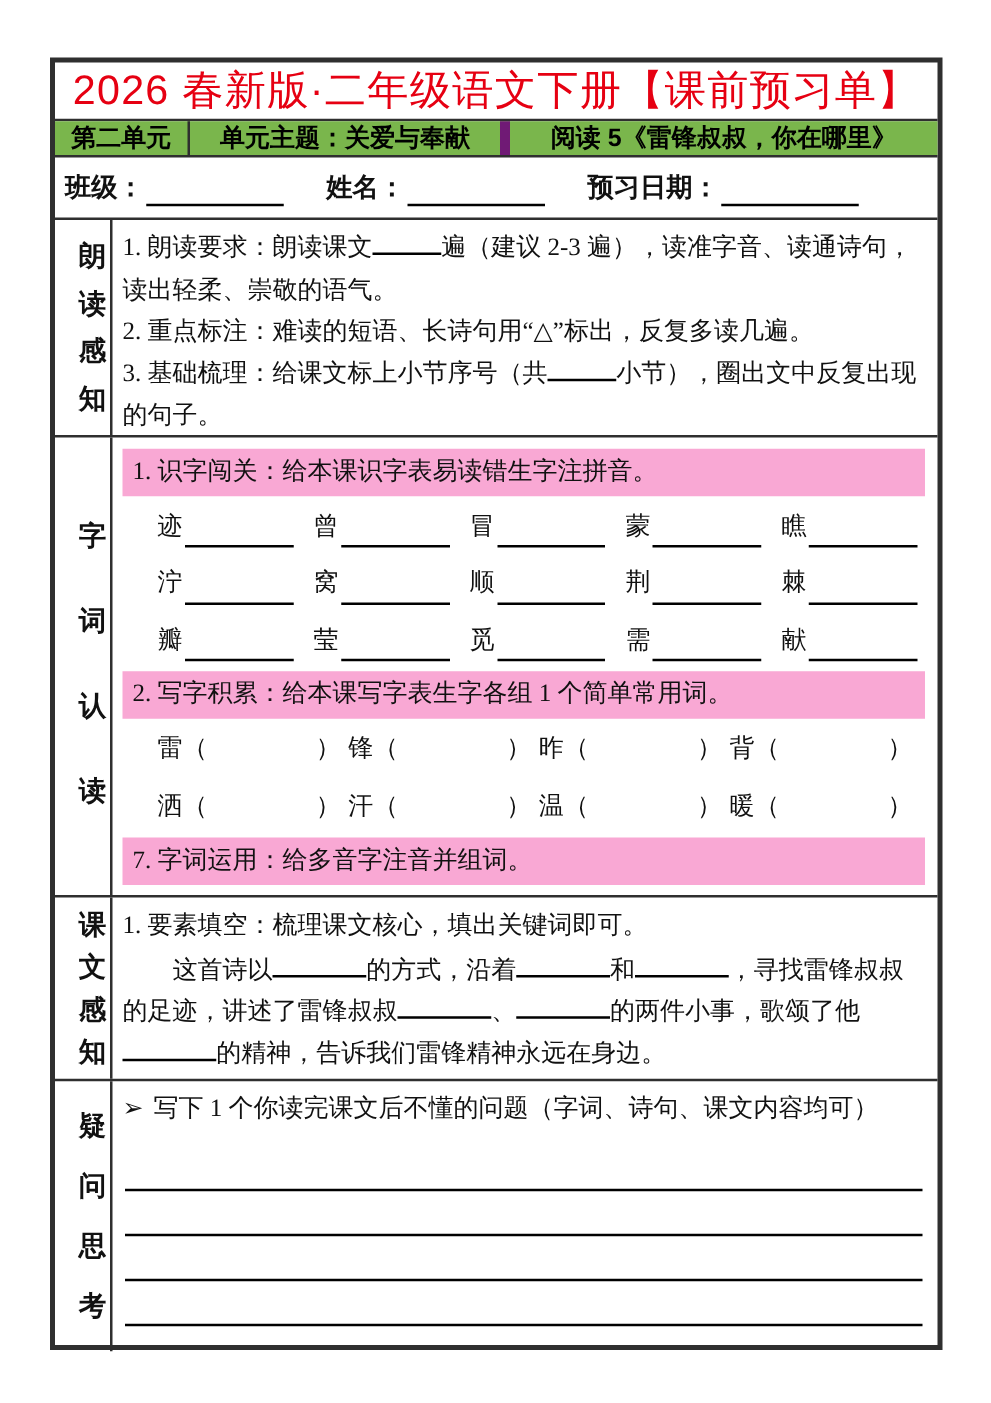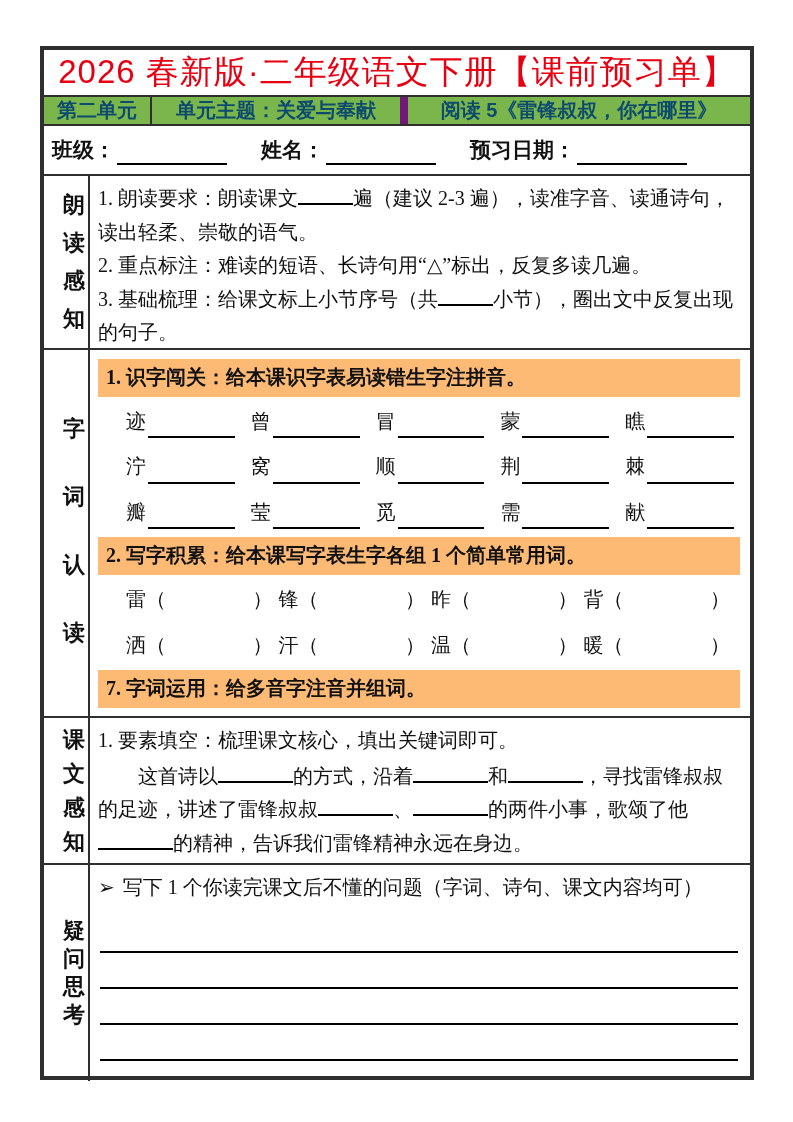--- a/index.html
+++ b/index.html
@@ -17,21 +17,21 @@
   .row-title {
     height:58px; display:flex; align-items:center; justify-content:center;
     font-family:"Liberation Sans","DejaVu Sans",sans-serif;
     font-weight:normal; font-size:33px; color:#e60012; letter-spacing:1px;
   }
   
   .row-unit {
     height:40px; display:flex;
     border-top:2px solid #2f2f2f; border-bottom:2px solid #2f2f2f;
     font-family:"Liberation Sans","DejaVu Sans",sans-serif;
-    font-weight:bold; font-size:20px; color:#0c4a6e;
+    font-weight:bold; font-size:20px; color:#000000;
   }
   .unit-cell {
     background:#7ab64c; display:flex; align-items:center; justify-content:center;
   }
   .unit-cell.c1 { width:108px; border-right:2px solid #2f2f2f; }
   .unit-cell.c2 { width:256px; border-right:8px solid #701a75; }
   .unit-cell.c3 { flex:1; }
   
   .row-info {
     height:50px; display:flex; align-items:center; padding:16px 8px;
@@ -48,27 +48,27 @@
   .label-cell {
     width:46px; border-right:2px solid #2f2f2f;
     display:flex; align-items:center; justify-content:center;
   }
   .vlabel {
     width:24px; text-align:center; word-break:break-all;
     font-family:"Liberation Sans","DejaVu Sans",sans-serif;
     font-weight:bold; font-size:22px;margin-left:16px;
   }
   .lh-38 { line-height:38px; } .lh-52 { line-height:68px;font-family:Liberation Mono, monospace; }
-  .lh-34 { line-height:34px; } .lh-48 { line-height:28px; }
+  .lh-34 { line-height:34px; } .lh-48 { line-height:48px; }
   .content { flex:1; padding:6px 10px 20px 8px; font-size:20px; line-height:1.68; overflow:hidden; }
   
   .bl { display:inline-block; border-bottom:2px solid #000; height:1.05em; vertical-align:baseline; }
   .w55 { width:55px; } .w75 { width:75px; } .w110 { width:110px; flex:0 0 auto; }
   .gap70 { display:inline-block; width:70px; }
-  .strip { background:#fdba74; padding:2px 8px; margin:3px 0 3px 0;font-weight:bold; }
+  .strip { background:#f9a8d4; padding:2px 8px; margin:3px 0 3px 0; }
   .char-row { display:flex; padding:4px 4px 4px 28px; margin:4px 0; }
   .pcell { flex:1; display:flex; align-items:flex-end; margin-right:16px; }
   .pcell:last-child { margin-right:2px; }
   .pcell .bl { flex:1; margin-left:2px; }
   .wcell { flex:1; display:flex; align-items:flex-end; margin-right:6px; }
   .wcell .paren-gap { flex:1; }
   .poly-row { padding:2px 4px 2px 28px; margin:4px 0; }
   .fill-par { text-indent:2em; margin-top:2px; }
   .q-prompt { display:flex; gap:8px; align-items:flex-start; }
   .wline { border-bottom:2px solid #000; height:36px; margin:0 2px; }

